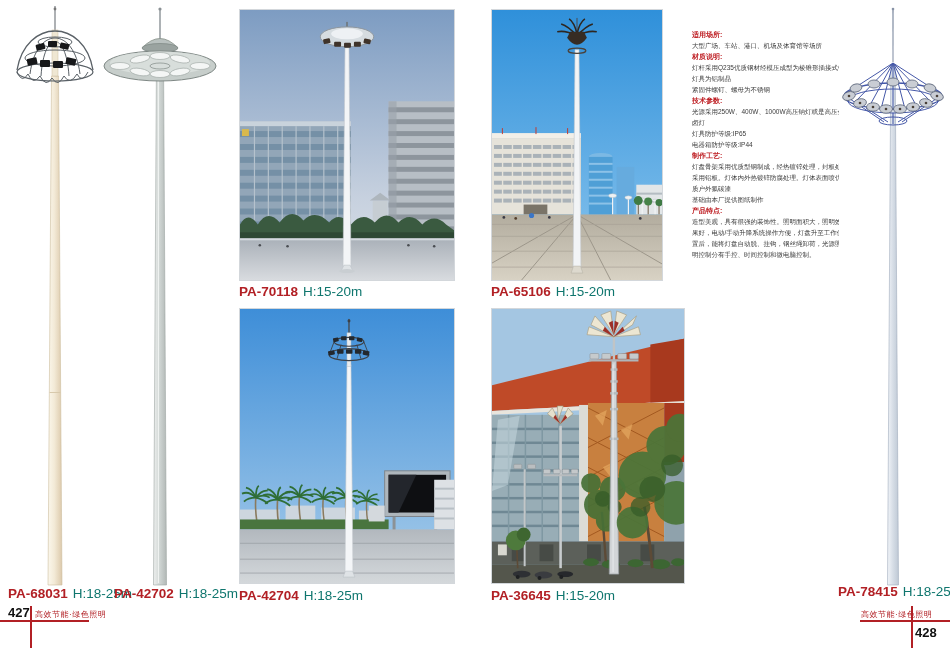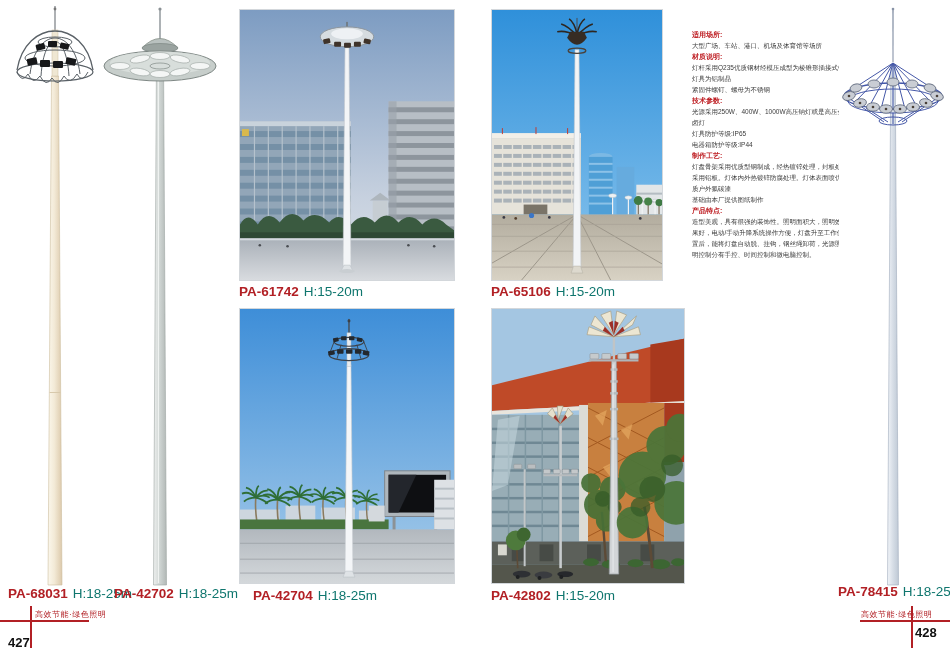--- a/index.html
+++ b/index.html
@@ -18,34 +18,34 @@
   #draw1{left:0px;top:0px;width:110px;height:590px;}
   #draw2{left:100px;top:0px;width:120px;height:590px;}
   #draw3{left:836px;top:0px;width:114px;height:590px;}
   
   .plabel{position:absolute;white-space:nowrap;font-size:13.5px;letter-spacing:0;}
   .pcode{color:#b22025;font-weight:700;}
   .pheight{color:#0f766e;font-weight:400;margin-left:5px;}
   #lbl1{left:8px;top:586px;}
   #lbl2{left:114px;top:586px;}
   #lbl3{left:239px;top:284px;}
-  #lbl4{left:253px;top:588px;text-align:right;}
+  #lbl4{left:239px;top:588px;text-align:right;}
   #lbl5{left:491px;top:284px;}
   #lbl6{left:491px;top:588px;}
   #lbl7{left:838px;top:584px;}
   
   #specs{position:absolute;left:692px;top:29px;width:147px;overflow:hidden;}
   .sh{font-size:7px;font-weight:700;color:#bf2126;line-height:11px;white-space:nowrap;}
   .sl{font-size:6.5px;color:#3b3b3b;line-height:11px;white-space:nowrap;overflow:hidden;}
   
   .pgnum{position:absolute;font-size:13px;font-weight:700;color:#111;}
   .slogan{position:absolute;font-size:8px;font-weight:400;color:#b22025;letter-spacing:0.5px;white-space:nowrap;}
   .redline-h{position:absolute;height:1.5px;background:#b22025;}
   .redline-v{position:absolute;width:1.5px;background:#b22025;}
-  #pg-left-num{left:8px;top:635px;}
+  #pg-left-num{left:8px;top:605px;}
   #fl-vline{left:30px;top:606px;height:42px;}
   #fl-slogan{left:35px;top:609px;}
   #fl-hline{left:0px;top:620px;width:89px;}
   #fr-slogan{left:861px;top:609px;}
   #fr-vline{left:911px;top:606px;height:42px;}
   #pg-right-num{left:915px;top:605px;margin-top:20px;}
   #fr-hline{left:860px;top:620px;width:90px;}
 </style>
 </head>
 <body>
@@ -675,30 +675,30 @@
     <div class="sl">明控制分有手控、时间控制和微电脑控制。</div>
   </div>
 
   <div id="lbl1" class="plabel">
     <span class="pcode">PA-68031</span><span class="pheight">H:18-25m</span>
   </div>
   <div id="lbl2" class="plabel">
     <span class="pcode">PA-42702</span><span class="pheight">H:18-25m</span>
   </div>
   <div id="lbl3" class="plabel">
-    <span class="pcode">PA-61742</span><span class="pheight">H:15-20m</span>
+    <span class="pcode">PA-70118</span><span class="pheight">H:15-20m</span>
   </div>
   <div id="lbl4" class="plabel">
     <span class="pcode">PA-42704</span><span class="pheight">H:18-25m</span>
   </div>
   <div id="lbl5" class="plabel">
     <span class="pcode">PA-65106</span><span class="pheight">H:15-20m</span>
   </div>
   <div id="lbl6" class="plabel">
-    <span class="pcode">PA-42802</span><span class="pheight">H:15-20m</span>
+    <span class="pcode">PA-36645</span><span class="pheight">H:15-20m</span>
   </div>
   <div id="lbl7" class="plabel">
     <span class="pcode">PA-78415</span><span class="pheight">H:18-25m</span>
   </div>
 
   <span id="pg-left-num" class="pgnum">427</span>
   <div id="fl-vline" class="redline-v"></div>
   <span id="fl-slogan" class="slogan">高效节能·绿色照明</span>
   <div id="fl-hline" class="redline-h"></div>
 

